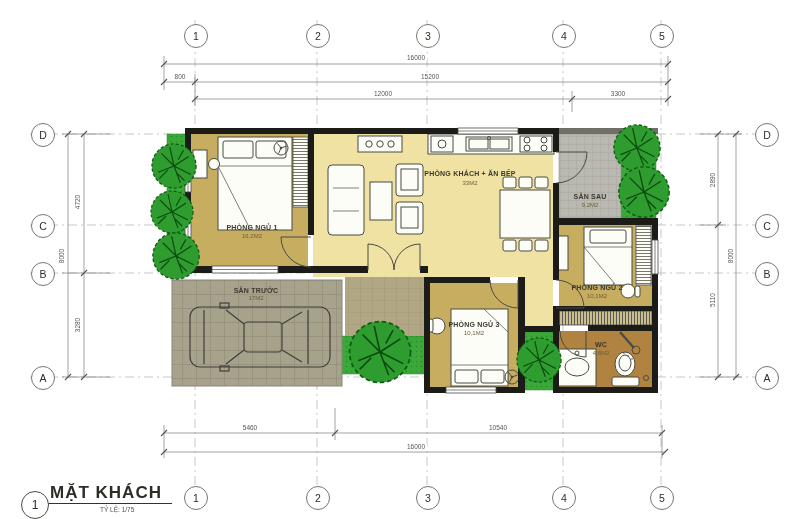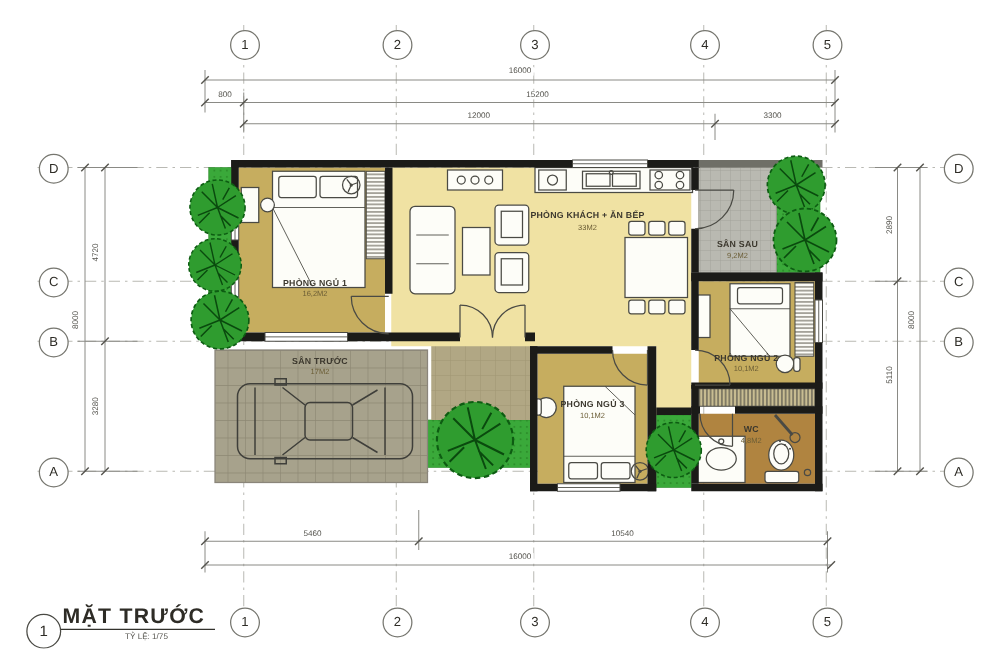--- a/index.html
+++ b/index.html
@@ -392,16 +392,16 @@
 <span class="lbl room-area" style="left:597px;top:296px">10,1M2</span>
 <span class="lbl room-name" style="left:474px;top:324px">PHÒNG NGỦ 3</span>
 <span class="lbl room-area" style="left:474px;top:333px">10,1M2</span>
 <span class="lbl room-name" style="left:601px;top:344px">WC</span>
 <span class="lbl room-area" style="left:601px;top:353px">4,8M2</span>
 <span class="lbl room-name" style="left:256px;top:290px">SÂN TRƯỚC</span>
 <span class="lbl room-area" style="left:256px;top:298px">17M2</span>
 
 <div class="title-rule" style="left:34px;top:503px;width:138px"></div>
 <div class="title-circle" style="left:21px;top:491px">1</div>
-<div class="title-name" style="left:50px;top:483px">MẶT TRƯỚC</div>
+<div class="title-name" style="left:50px;top:483px">MẶT KHÁCH</div>
 <div class="title-scale" style="left:100px;top:506px">TỶ LỆ: 1/75</div>
 
 </div>
 
 </body></html>

